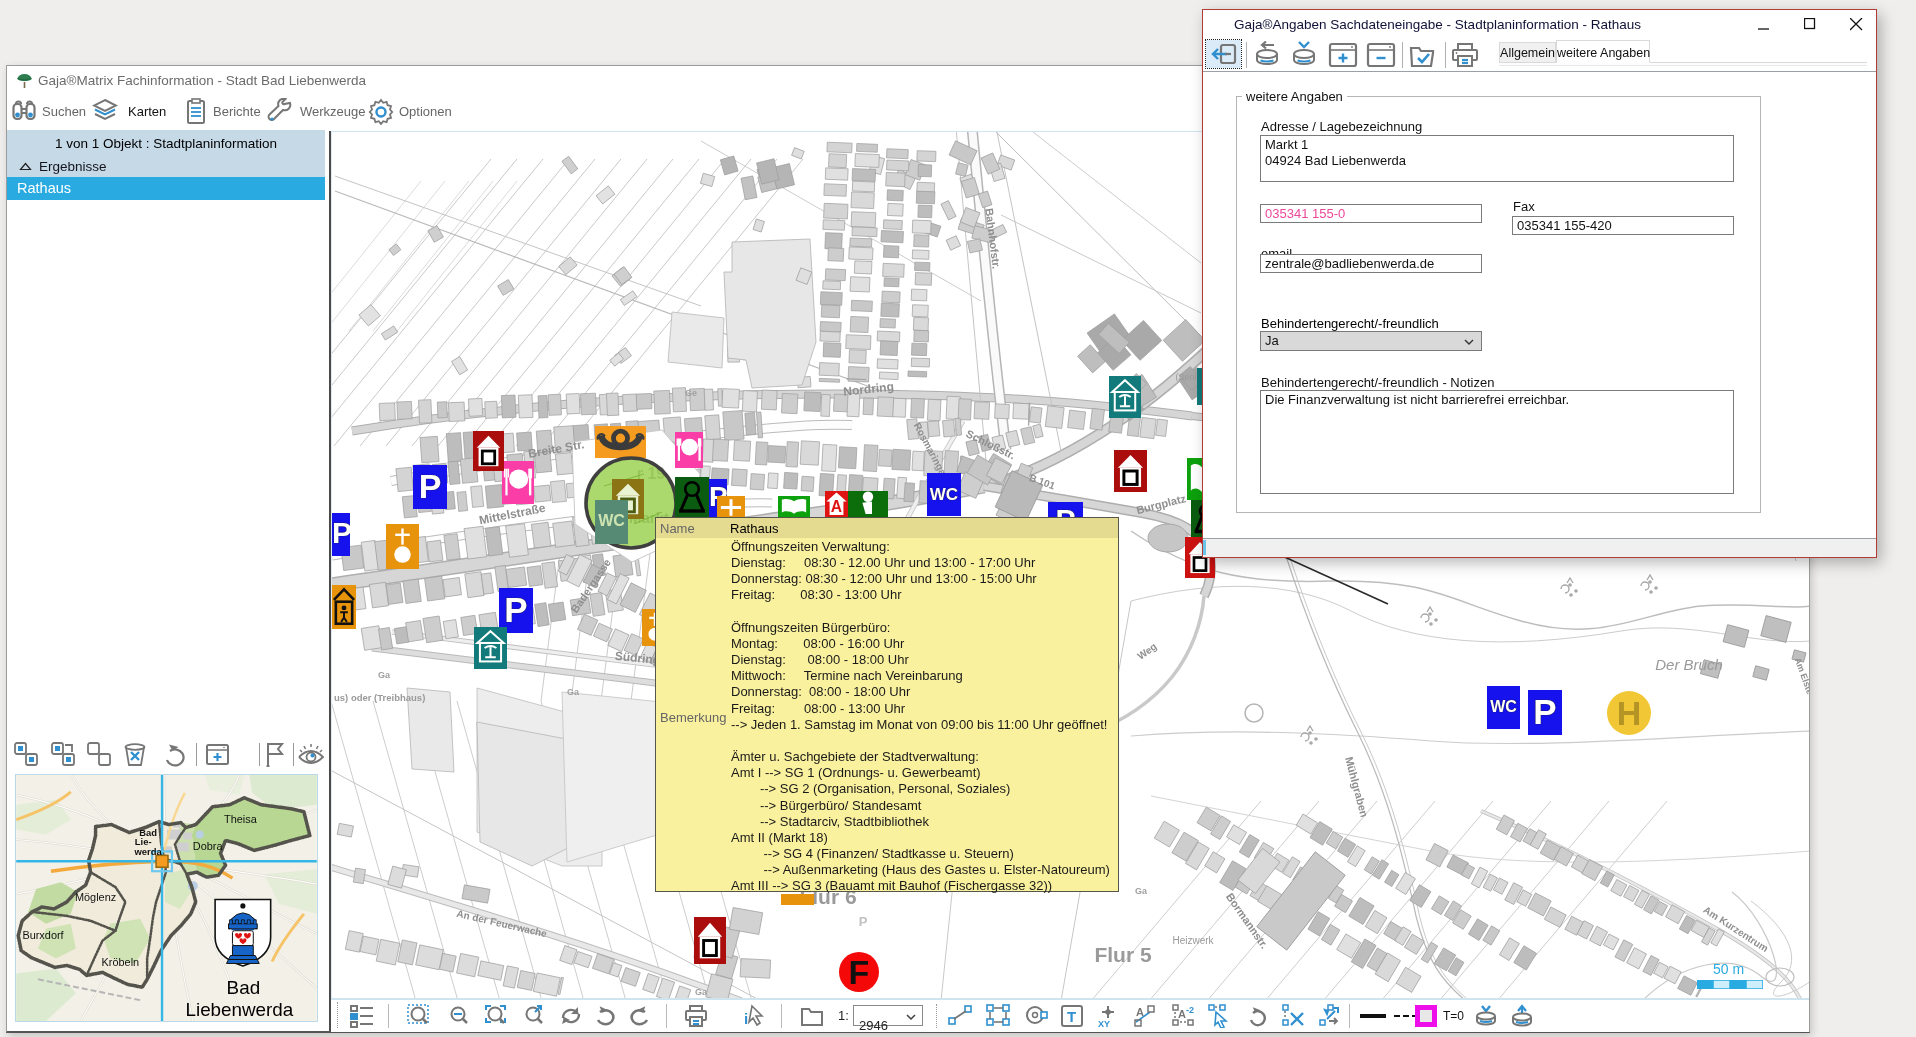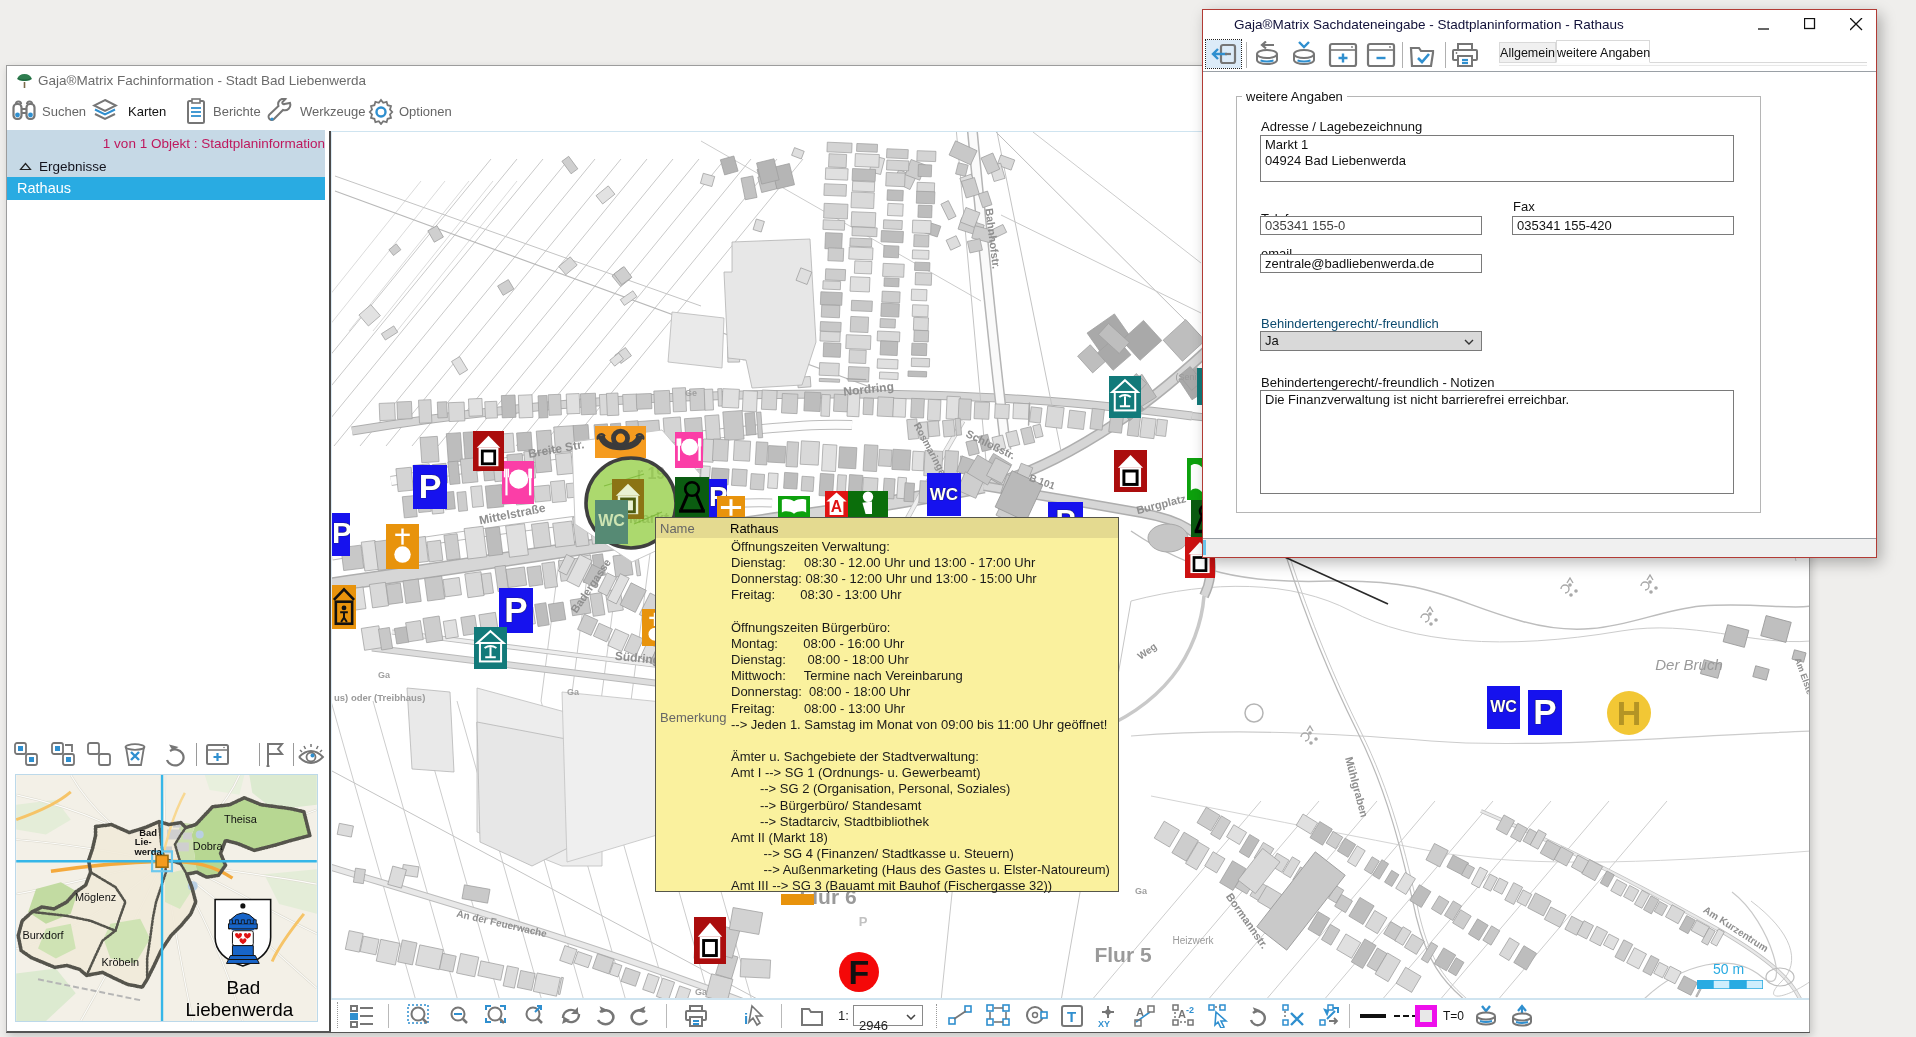--- a/index.html
+++ b/index.html
@@ -46,21 +46,21 @@
     <path d="M24,5 a5.5,5.5 0 0 1 -7,7 L8,21 a3,3 0 0 1 -4.5,-4.5 L12.5,8 a5.5,5.5 0 0 1 7,-7 l-3,3 a1.5,1.5 0 0 0 2,2 Z" fill="none" stroke="#767676" stroke-width="2"></path>
     <circle cx="6" cy="21" r="1.6" fill="#2f8fcf"></circle>
   </svg>
 <div class="tbtext" style="left:300px">Werkzeuge</div>
 <svg width="26" height="27" viewBox="0 0 26 27" style="position:absolute;left:368px;top:98px;z-index:6">
     <path d="M13,2 l2.2,2.8 3.4,-1 1,3.4 3.4,1 -1,3.4 2.2,2.4 -2.2,2.4 1,3.4 -3.4,1 -1,3.4 -3.4,-1 -2.2,2.8 -2.2,-2.8 -3.4,1 -1,-3.4 -3.4,-1 1,-3.4 -2.2,-2.4 2.2,-2.4 -1,-3.4 3.4,-1 1,-3.4 3.4,1 Z" fill="none" stroke="#767676" stroke-width="1.8"></path>
     <circle cx="13" cy="14" r="4.5" fill="none" stroke="#2f8fcf" stroke-width="2.4"></circle>
   </svg>
 <div class="tbtext" style="left:399px">Optionen</div>
 
-<div style="position:absolute;left:7px;top:130px;width:318px;height:26px;background:#c6d9e6;z-index:4;text-align:right;font-size:13.5px;color:#be185d;padding-top:6px">1 von 1 Objekt : Stadtplaninformation</div>
+<div style="position:absolute;left:7px;top:130px;width:318px;height:26px;background:#c6d9e6;z-index:4;text-align:center;font-size:13.5px;color:#000000;padding-top:6px">1 von 1 Objekt : Stadtplaninformation</div>
 <div style="position:absolute;left:7px;top:156px;width:318px;height:21px;background:#c6d9e6;z-index:4;font-size:13.5px;color:#14141e;padding:3px 0 18px 12px"><svg width="13" height="9" style="margin-right:7px">
       <path d="M1.5,7.5 L6.5,1.5 L11.5,7.5 Z" fill="none" stroke="#222" stroke-width="1.2"></path>
     </svg>Ergebnisse</div>
 <div style="position:absolute;left:7px;top:177px;width:318px;height:23px;background:#29abe2;z-index:4;font-size:14.5px;color:#fff;padding:3px 0 0 10px">Rathaus</div>
 <svg width="24" height="24" viewBox="0 0 24 24" style="position:absolute;left:14px;top:742px;z-index:3">
     <rect x="1" y="1" width="11" height="11" rx="2" fill="none" stroke="#767676" stroke-width="1.8"></rect>
     <rect x="4" y="4" width="5" height="5" fill="#2f8fcf"></rect>
     <rect x="12" y="12" width="11" height="11" rx="2" fill="none" stroke="#767676" stroke-width="1.8"></rect>
     <rect x="15" y="15" width="5" height="5" fill="#2f8fcf"></rect>
   </svg>
@@ -1253,21 +1253,21 @@
     <path d="M3,13 v5 a9,3.5 0 0 0 18,0 v-5" fill="none" stroke="#767676" stroke-width="2"></path>
     <path d="M6,18 a9,3 0 0 0 12,0" fill="none" stroke="#2f8fcf" stroke-width="2"></path>
   </svg>
 
 <div style="position:absolute;left:1202px;top:9px;width:675px;height:549px;background:#fff;border:1px solid #b23b35;box-shadow:4px 5px 14px rgba(0,0,0,0.28);z-index:30"></div>
 <svg width="17" height="16" viewBox="0 0 17 16" style="position:absolute;left:1213px;top:17px;z-index:6">
     <path d="M8.5,9 L8.5,15" stroke="#7a6a4a" stroke-width="1.6"></path>
     <path d="M1,6 Q3,1 8.5,1 Q14,1 16,6 Q13,8.5 8.5,8 Q4,8.5 1,6 Z" fill="#2e7d4f"></path>
     <path d="M2,5.5 q3,1.8 6.5,1.5 q3.5,0.3 6.5,-1.5" fill="none" stroke="#1d5c38" stroke-width="0.8"></path>
   </svg>
-<div style="position:absolute;left:1234px;top:17px;font-size:13.5px;color:#101038;z-index:31">Gaja®Matrix Sachdateneingabe - Stadtplaninformation - Rathaus</div>
+<div style="position:absolute;left:1234px;top:17px;font-size:13.5px;color:#101038;z-index:31">Gaja®Angaben Sachdateneingabe - Stadtplaninformation - Rathaus</div>
 <svg width="12" height="11" style="position:absolute;left:1758px;top:20px;z-index:31">
     <line x1="0" y1="9" x2="11" y2="9" stroke="#111" stroke-width="1.3"></line>
   </svg>
 <svg width="12" height="12" style="position:absolute;left:1804px;top:18px;z-index:31">
     <rect x="0.5" y="0.5" width="10" height="10" fill="none" stroke="#111" stroke-width="1.3"></rect>
   </svg>
 <svg width="13" height="13" style="position:absolute;left:1850px;top:18px;z-index:31">
     <path d="M0,0 L12,12 M12,0 L0,12" stroke="#111" stroke-width="1.3"></path>
   </svg>
 <div style="position:absolute;left:1206px;top:40px;width:35px;height:28px;background:#dcebf8;outline:1px dotted #222;z-index:31"></div>
@@ -1320,25 +1320,25 @@
 <div style="position:absolute;left:1499px;top:42px;width:57px;height:20px;background:#f0f0f0;border:1px solid #d9d9d9;border-bottom:none;z-index:31;font-size:12.5px;color:#111;text-align:center;padding-top:3px;white-space:nowrap;overflow:hidden">Allgemein</div>
 <div style="position:absolute;left:1556px;top:40px;width:94px;height:23px;background:#fff;border:1px solid #d9d9d9;border-bottom:1px solid #fff;z-index:32;font-size:12.5px;color:#111;text-align:center;padding-top:5px;white-space:nowrap">weitere Angaben</div>
 <div style="position:absolute;left:1499px;top:62px;width:368px;height:1px;background:#d9d9d9;z-index:31"></div>
 <div style="position:absolute;left:1499px;top:63px;width:368px;height:3px;background:#fdfdfd;border-bottom:1px solid #e8e8e8;z-index:30"></div>
 <div style="position:absolute;left:1203px;top:71px;width:673px;height:1px;background:#9aa0a6;z-index:30"></div>
 <div style="position:absolute;left:1236px;top:96px;width:525px;height:417px;border:1px solid #b5b5b5;z-index:30"></div>
 <div style="position:absolute;left:1242px;top:89px;background:#fff;padding:0 4px;font-size:13px;color:#111;z-index:31">weitere Angaben</div>
 <div style="position:absolute;left:1261px;top:119px;font-size:13px;color:#111;z-index:31">Adresse / Lagebezeichnung</div>
 <div style="position:absolute;left:1260px;top:135px;width:474px;height:47px;background:#fff;border:1px solid #7a7a7a;z-index:31;font-size:13px;color:#111;padding:1px 0 0 4px;line-height:15.5px">Markt 1<br>04924 Bad Liebenwerda</div>
 <div style="position:absolute;left:1261px;top:211px;font-size:13px;color:#111;z-index:31">Telefon</div>
-<div style="position:absolute;left:1260px;top:216px;width:222px;height:19px;background:#fff;border:1px solid #7a7a7a;z-index:31;font-size:13px;color:#404040;padding:1px 0 0 4px;line-height:15.5px">035341 155-0</div>
+<div style="position:absolute;left:1260px;top:204px;width:222px;height:19px;background:#fff;border:1px solid #7a7a7a;z-index:31;font-size:13px;color:#ec4899;padding:1px 0 0 4px;line-height:15.5px">035341 155-0</div>
 <div style="position:absolute;left:1513px;top:199px;font-size:13px;color:#111;z-index:31">Fax</div>
 <div style="position:absolute;left:1512px;top:216px;width:222px;height:19px;background:#fff;border:1px solid #7a7a7a;z-index:31;font-size:13px;color:#111;padding:1px 0 0 4px;line-height:15.5px">035341 155-420</div>
 <div style="position:absolute;left:1261px;top:246px;font-size:13px;color:#111;z-index:31">email</div>
 <div style="position:absolute;left:1260px;top:254px;width:222px;height:19px;background:#fff;border:1px solid #7a7a7a;z-index:31;font-size:13px;color:#111;padding:1px 0 0 4px;line-height:15.5px">zentrale@badliebenwerda.de</div>
-<div style="position:absolute;left:1261px;top:316px;font-size:13px;color:#0c4a6e;z-index:31">Behindertengerecht/-freundlich</div>
+<div style="position:absolute;left:1261px;top:316px;font-size:13px;color:#000000;z-index:31">Behindertengerecht/-freundlich</div>
 <div style="position:absolute;left:1260px;top:331px;width:222px;height:20px;background:#d9d9d9;border:1px solid #7a7a7a;z-index:31;font-size:13px;color:#111;padding:1px 0 0 4px;line-height:15.5px">Ja</div>
 <svg width="10" height="6" style="position:absolute;left:1464px;top:339px;z-index:32">
     <path d="M1,1 L5,5 L9,1" fill="none" stroke="#333" stroke-width="1.4"></path>
   </svg>
 <div style="position:absolute;left:1261px;top:375px;font-size:13px;color:#111;z-index:31">Behindertengerecht/-freundlich - Notizen</div>
 <div style="position:absolute;left:1260px;top:390px;width:474px;height:104px;background:#fff;border:1px solid #7a7a7a;z-index:31;font-size:13px;color:#111;padding:1px 0 0 4px;line-height:15.5px">Die Finanzverwaltung ist nicht barrierefrei erreichbar.</div>
 <div style="position:absolute;left:1203px;top:538px;width:673px;height:19px;background:#f0f0f0;border-top:1px solid #9aa0a6;z-index:30"></div>
 <div style="position:absolute;left:1203px;top:540px;width:3px;height:15px;background:#6ac4ea;z-index:31"></div>
 </body></html>

